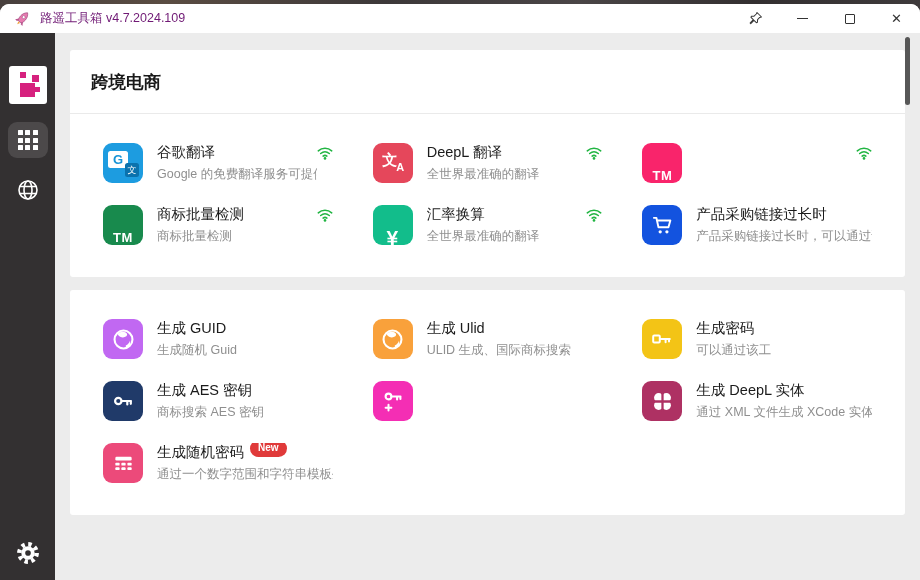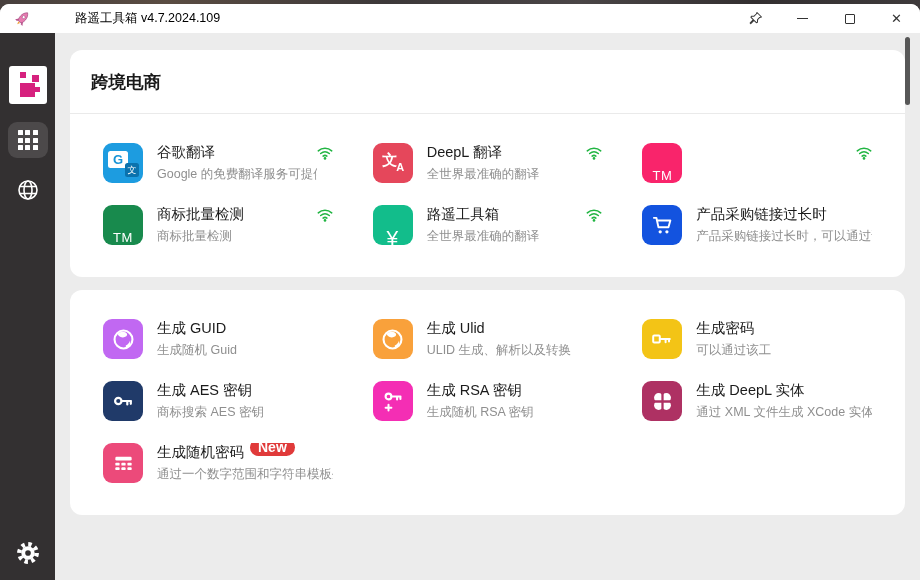--- a/index.html
+++ b/index.html
@@ -10,21 +10,21 @@
   .top-bg { position:absolute; top:0; left:0; right:0; height:16px;
     background:linear-gradient(90deg,#473f3d 0%,#5a4c42 18%,#3c3839 42%,#4a4546 63%,#332f30 82%,#3e3a3b 100%); }
 
   .window { position:absolute; top:4px; left:0; right:0; bottom:0;
     border-radius:9px 9px 0 0; overflow:hidden; background:#ececec;
     display:flex; flex-direction:column; }
 
   
   .titlebar { height:29px; background:#ffffff; display:flex; align-items:center; flex:0 0 auto; }
   .titlebar .app-ico { width:18px; height:18px; margin:0 9px 0 13px; display:flex; align-items:center; justify-content:center; }
-  .titlebar .title { font-size:12.5px; color:#000000;margin-left:35px; }
+  .titlebar .title { font-size:12.5px; color:#701a75; }
   .win-btns { margin-left:auto; display:flex; height:100%; }
   .win-btn { width:47px; height:100%; display:flex; align-items:center; justify-content:center; color:#333; cursor:default; }
   .win-btn .min-glyph { width:11px; height:1.4px; background:#333; display:block; }
   .win-btn .max-glyph { width:10px; height:10px; border:1.3px solid #333; border-radius:1px; display:block; }
   .win-btn.close { font-size:13px; }
 
   
   .app-body { flex:1; display:flex; min-height:0; }
 
   .sidebar { width:55px; background:#333031; flex:0 0 auto; position:relative;
@@ -37,39 +37,39 @@
   .logo .px4 { left:26px; top:21px; width:5px;  height:5px; }
   .nav-grid-btn { width:40px; height:36px; border-radius:9px; background:#4c494a; margin-top:18px;
     display:flex; align-items:center; justify-content:center; }
   .grid-ico { display:grid; grid-template-columns:repeat(3,5px); grid-template-rows:repeat(3,5px); gap:2.5px; }
   .grid-ico i { background:#ffffff; border-radius:0.5px; }
   .nav-globe-btn { margin-top:17px; width:40px; height:30px; display:flex; align-items:center; justify-content:center; }
   .sidebar .gear { position:absolute; bottom:14px; left:0; right:0; display:flex; justify-content:center; }
 
   .main { flex:1; min-width:0; background:#ececec; padding:17px 15px 0 15px; overflow:hidden; position:relative; }
 
-  .card { background:#ffffff; border-radius:12px; margin-bottom:13px; }
+  .card { background:#ffffff; border-radius:3px; margin-bottom:13px; }
   .section-header { height:64px; display:flex; align-items:center; padding:0 21px;
     font-size:17.5px; font-weight:700; color:#1a1a1a; border-bottom:1px solid #eaeaea; }
 
   .tools-grid { display:grid; grid-template-columns:repeat(3,1fr); grid-auto-rows:62px;
     padding:25px 13px 14px 13px; }
   .tool { display:flex; align-items:flex-start; padding:4px 20px 0 20px; min-width:0; }
   .tool-icon { width:40px; height:40px; border-radius:9px; flex:0 0 auto; position:relative;
     display:flex; align-items:center; justify-content:center; color:#fff; }
   .tool-body { margin-left:14px; min-width:0; flex:1; overflow:hidden; }
-  .tool-title-row { display:flex; align-items:center; white-space:nowrap; }
+  .tool-title-row { display:flex; align-items:flex-end; white-space:nowrap; }
   .tool-title { font-size:14.5px; color:#1b1b1b; font-weight:500; line-height:19px; }
-  .badge { background:#e03a3a; color:#fff; font-size:14px; font-weight:700; line-height:10px;
+  .badge { background:#e03a3a; color:#fff; font-size:10px; font-weight:700; line-height:10px;
     padding:3px 8px 4px; border-radius:9px; margin-left:6px; transform:translateY(-5px); }
   .tool-subtitle { font-size:12.5px; color:#8f8f8f; margin-top:4px; white-space:nowrap; overflow:hidden; }
   .wifi { margin-left:auto; padding-top:3px; flex:0 0 auto; }
 
   
-  .icon-text { font-weight:400; letter-spacing:0.5px;margin-top:25px; }
+  .icon-text { font-weight:700; letter-spacing:0.5px;margin-top:25px; }
   .gt-paper { position:absolute; left:5px; top:8px; width:20px; height:17px; background:#ffffff;
     border-radius:2.5px; color:#1693d6; font-size:13px; font-weight:700;
     display:flex; align-items:center; justify-content:center; }
   .gt-page { position:absolute; right:4px; bottom:6px; width:14px; height:14px; background:#0b72ad;
     border-radius:2.5px; color:#fff; font-size:9px; display:flex; align-items:center; justify-content:center; }
   .dl-wen { font-size:15px; font-weight:600; position:relative; top:-3px; left:1px; }
   .dl-a { font-size:11px; font-weight:700; position:relative; top:4px; left:0; }
 
   .scroll-thumb { position:absolute; right:10px; top:33px; width:5px; height:68px;
     background:#575757; border-radius:3px; }
@@ -237,21 +237,21 @@
   <circle cx="8" cy="12.4" r="1.3" fill="#22b543"></circle>
                   </svg></span>
   </div>
 
   <div class="tool">
     <div class="tool-icon" style="background: rgb(18, 189, 139);">
                   <span class="icon-text" style="font-size:21px">¥</span>
                 </div>
     <div class="tool-body">
       <div class="tool-title-row">
-        <span class="tool-title">路遥工具箱</span>
+        <span class="tool-title">汇率换算</span>
 
       </div>
       <div class="tool-subtitle">全世界最准确的翻译</div>
     </div>
     <span class="wifi"><svg width="16" height="14" viewBox="0 0 16 14">
   <g fill="none" stroke="#22b543" stroke-width="1.6" stroke-linecap="round">
     <path d="M1.3 4.8a10.3 10.3 0 0 1 13.4 0"></path>
     <path d="M3.7 7.5a6.8 6.8 0 0 1 8.6 0"></path>
     <path d="M6.1 10.1a3.2 3.2 0 0 1 3.8 0"></path>
   </g>
@@ -305,21 +305,21 @@
       <circle cx="12" cy="12" r="8.6" fill="none" stroke="#fff" stroke-width="2"></circle>
       <path d="M7.2 5.8c3-1.9 6.2-1.6 7.8.1 1.1 1.2.3 2.7-1.3 3.5-2.1 1-4.6.6-6-.7-1-1-1.5-2.1-.5-2.9z" fill="#fff"></path>
       <path d="M14.2 17.8c1.9-1 3.5-2.7 4-4.6.9 2.8-.4 5.8-2.8 7.1-.8-.6-1.5-1.6-1.2-2.5z" fill="#fff"></path>
                   </svg>
                 </div>
     <div class="tool-body">
       <div class="tool-title-row">
         <span class="tool-title">生成 Ulid</span>
 
       </div>
-      <div class="tool-subtitle">ULID 生成、解析以及转换</div>
+      <div class="tool-subtitle">ULID 生成、国际商标搜索</div>
     </div>
     <span class="wifi" style="visibility: hidden;"></span>
   </div>
 
   <div class="tool">
     <div class="tool-icon" style="background: rgb(243, 196, 22);">
                   <svg width="24" height="24" viewBox="0 0 24 24">
       <rect x="3.2" y="8.4" width="6.6" height="7.2" rx="1" fill="none" stroke="#fff" stroke-width="2"></rect>
       <path d="M9.8 12h10M15.6 12v3.2M19 12v2.6" stroke="#fff" stroke-width="2" fill="none" stroke-linecap="round"></path>
                   </svg>
@@ -354,27 +354,20 @@
   <div class="tool">
     <div class="tool-icon" style="background: rgb(244, 46, 180);">
                   <svg width="24" height="24" viewBox="0 0 24 24">
       <g transform="translate(0.5,-1.5)">
         <circle cx="7" cy="9" r="2.9" fill="none" stroke="#fff" stroke-width="2.1"></circle>
         <path d="M10 9h9M15.6 9v3M18.9 9v2.5" stroke="#fff" stroke-width="2.1" fill="none" stroke-linecap="round"></path>
       </g>
       <path d="M4.6 18.7h5.8M7.5 15.8v5.8" stroke="#fff" stroke-width="2" stroke-linecap="round"></path>
                   </svg>
                 </div>
-    <div class="tool-body">
-      <div class="tool-title-row">
-        <span class="tool-title">生成 RSA 密钥</span>
-
-      </div>
-      <div class="tool-subtitle">生成随机 RSA 密钥</div>
-    </div>
     <span class="wifi" style="visibility: hidden;"></span>
   </div>
 
   <div class="tool">
     <div class="tool-icon" style="background: rgb(174, 49, 99);">
                   <svg width="25" height="25" viewBox="0 0 24 24">
       <circle cx="8.3" cy="8.3" r="4.4" fill="#fff"></circle>
                     <circle cx="15.7" cy="8.3" r="4.4" fill="#fff"></circle>
       <circle cx="8.3" cy="15.7" r="4.4" fill="#fff"></circle>
                     <circle cx="15.7" cy="15.7" r="4.4" fill="#fff"></circle>

